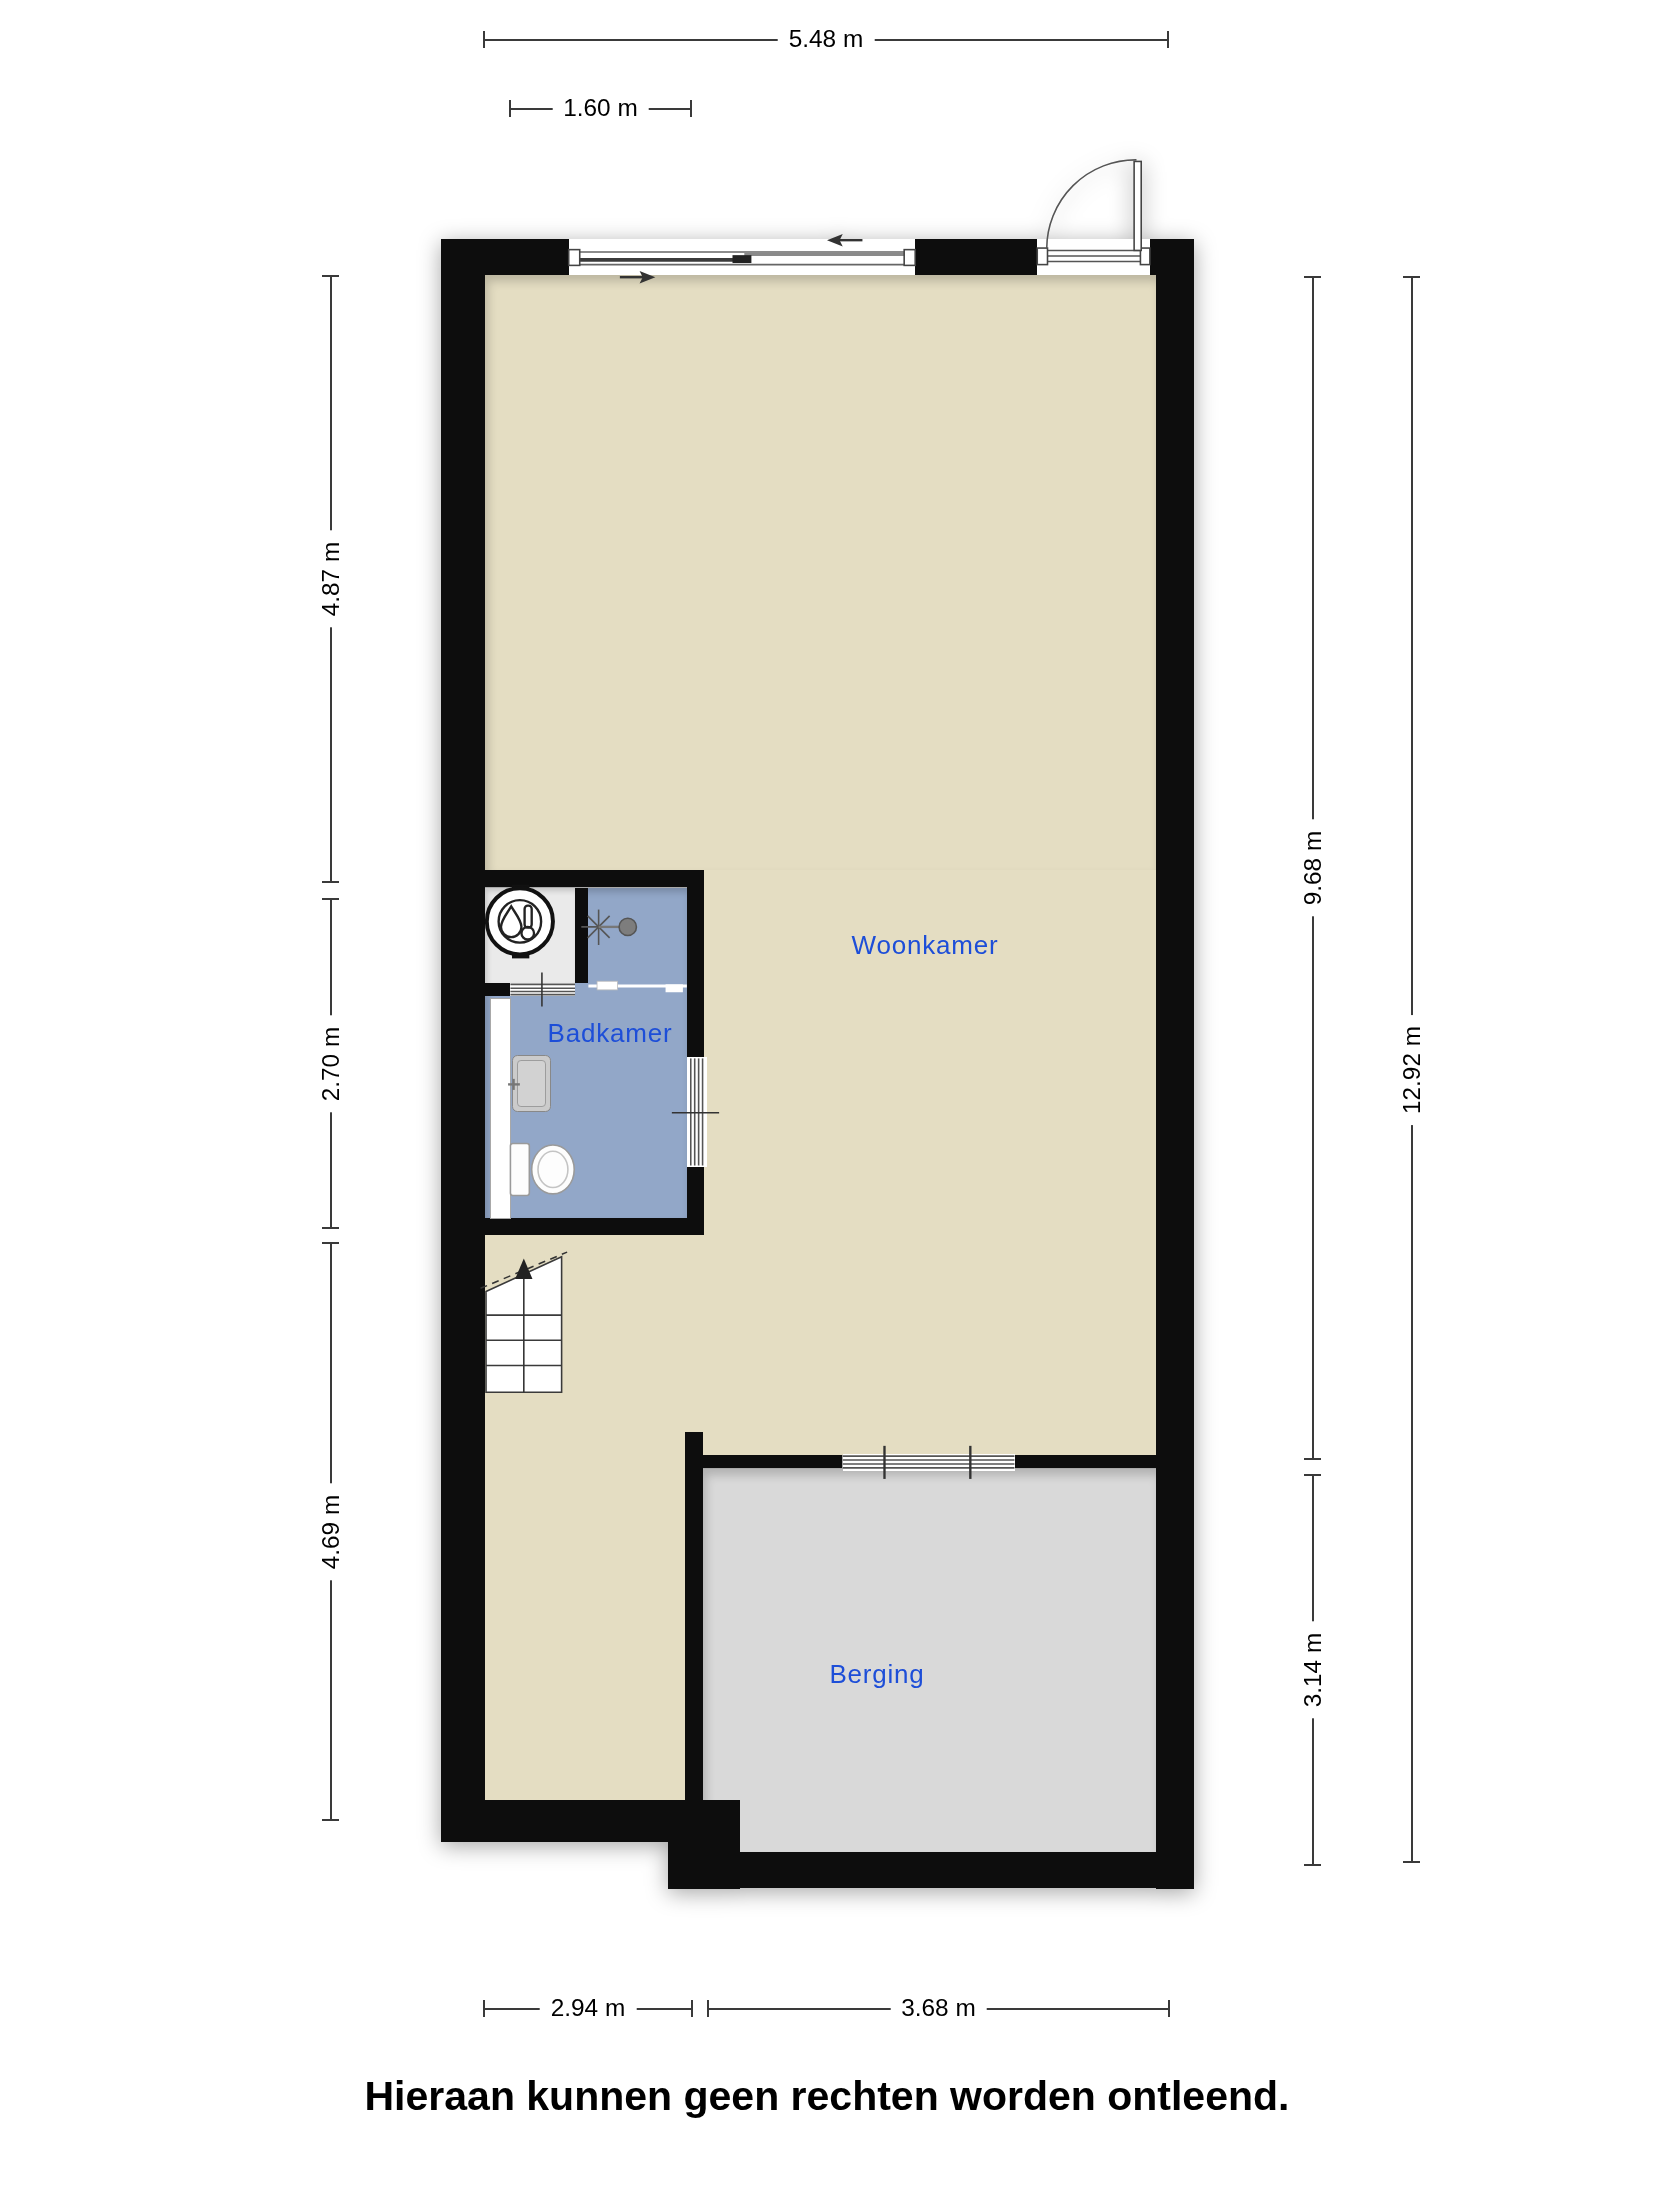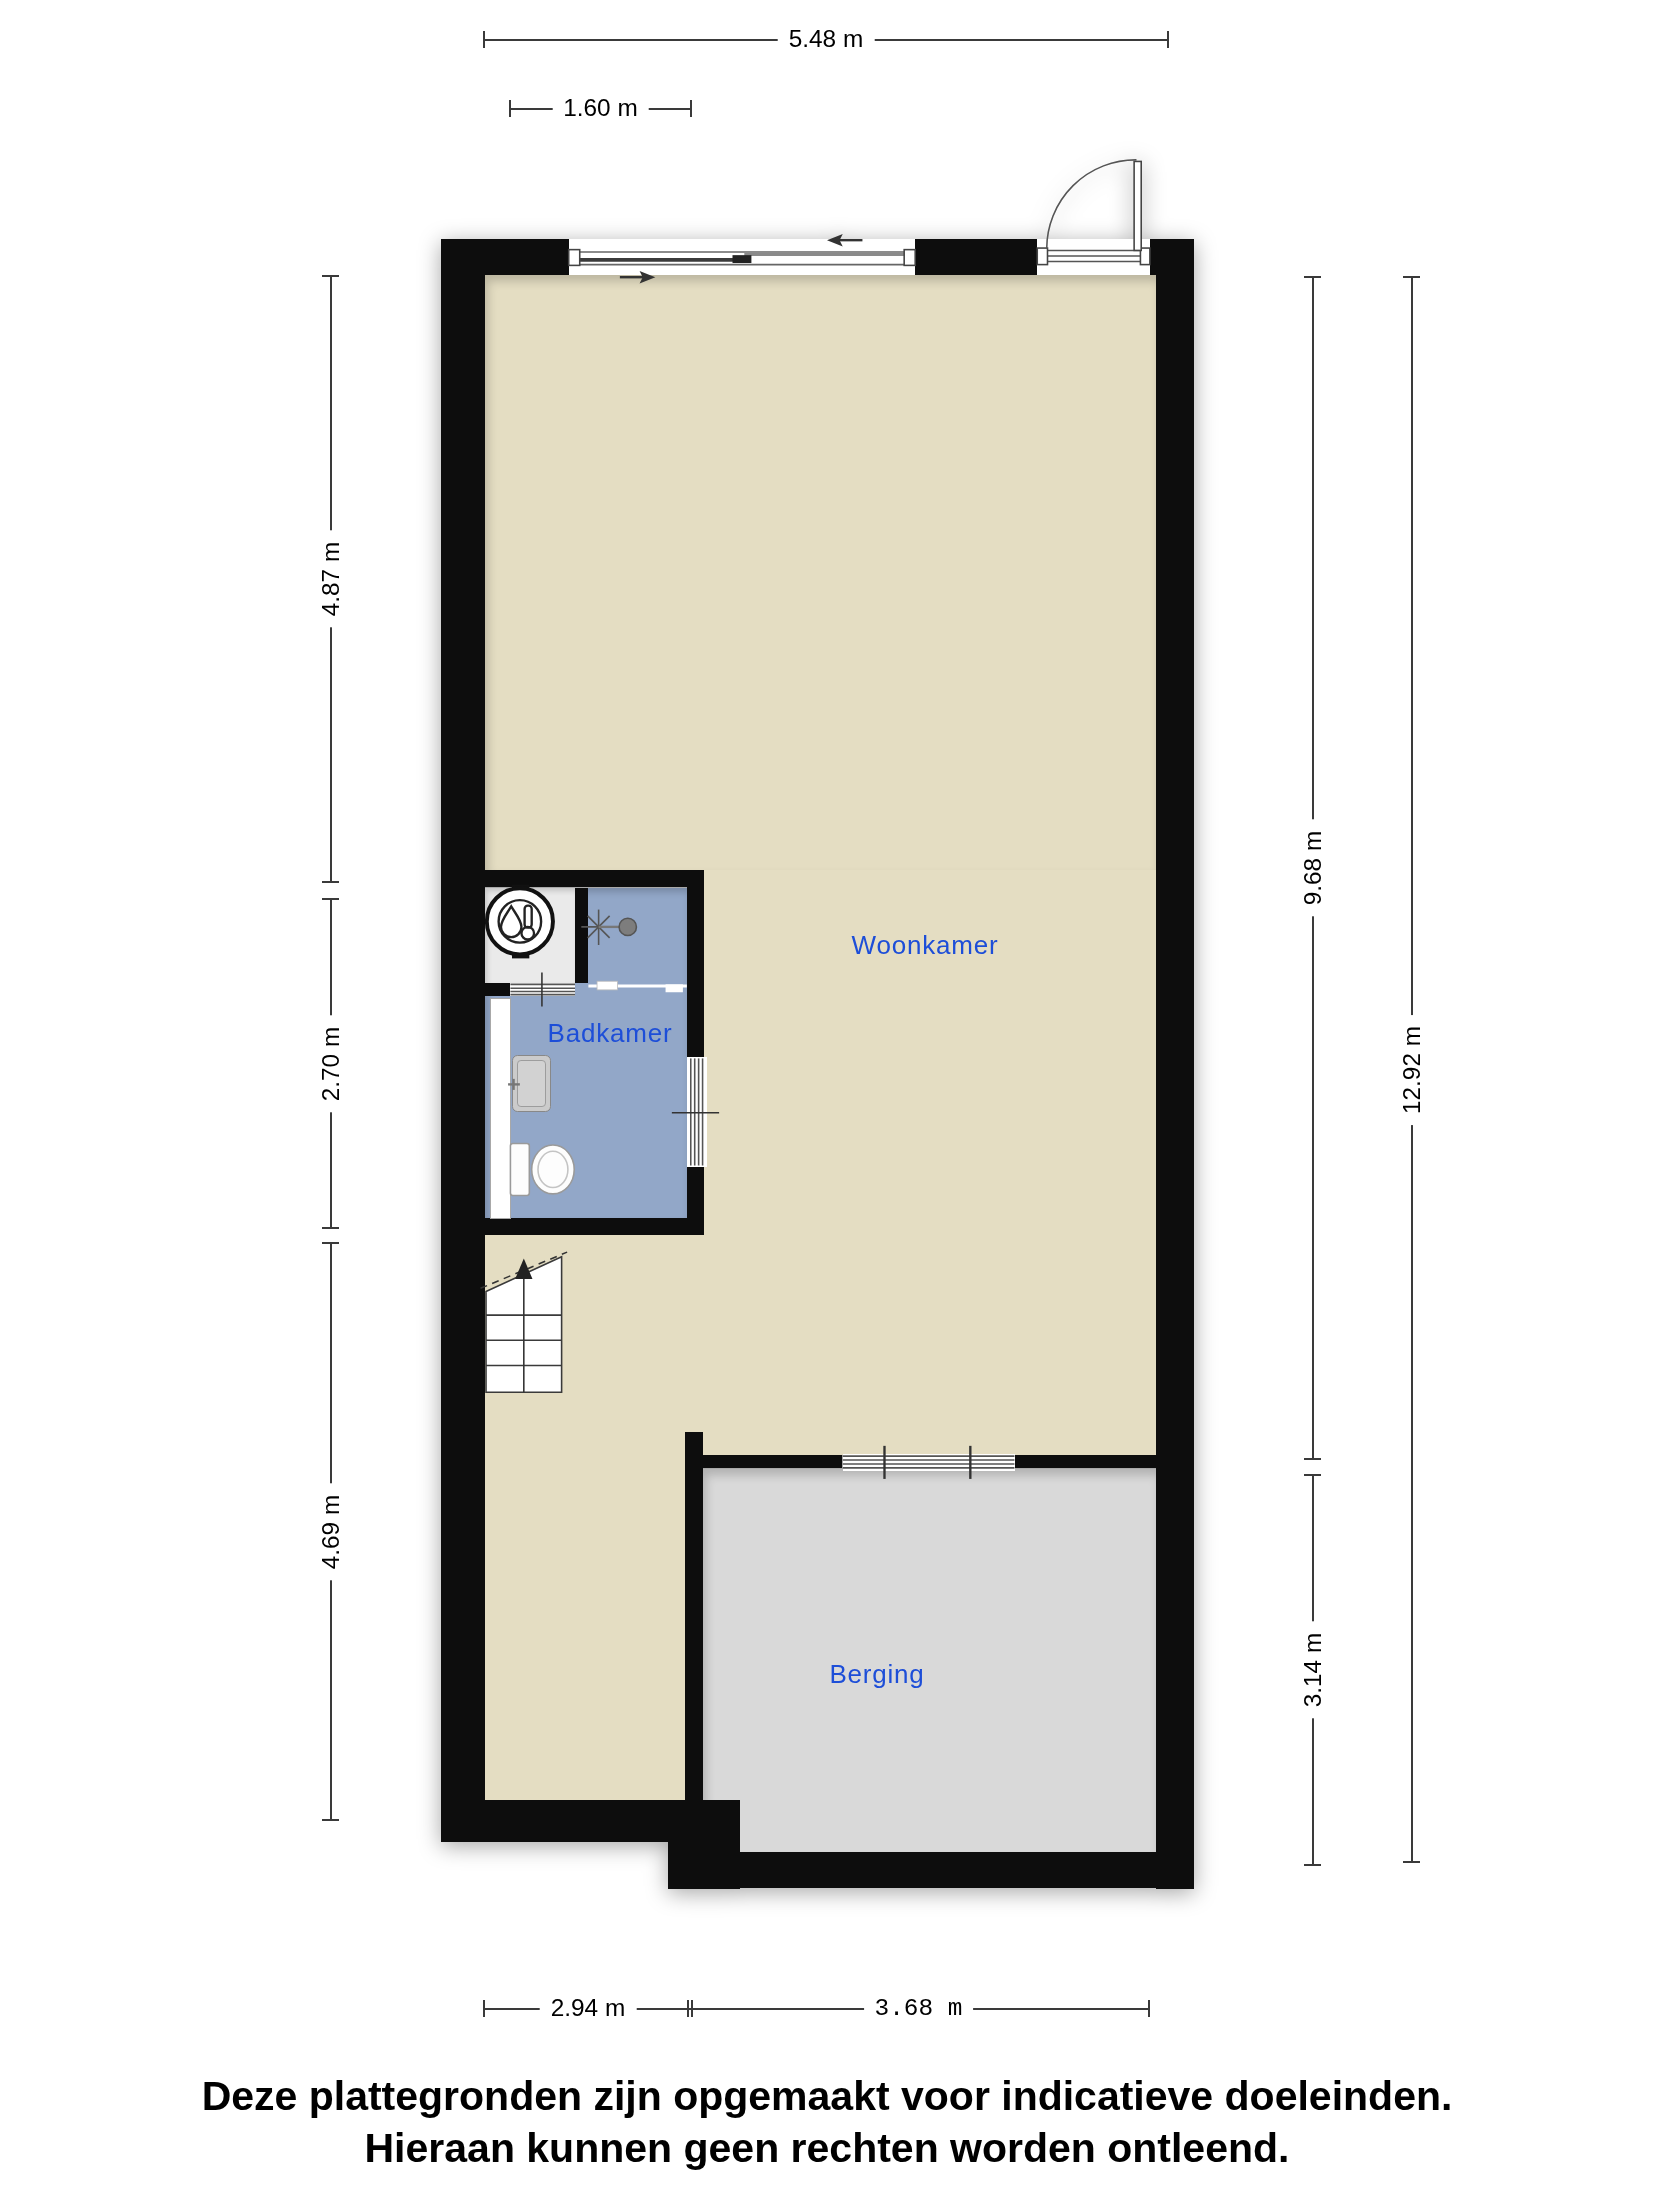--- a/index.html
+++ b/index.html
@@ -223,23 +223,22 @@
     <div class="tick-h" style="bottom:-0.8px;"></div>
   <span class="dim-label rot">12.92 m</span>
 </div>
 
 <div class="dim-line-h" style="left:484px;top:2008px;width:208px;">
   <div class="tick-v" style="left:-0.8px;"></div>
     <div class="tick-v" style="right:-0.8px;"></div>
   <span class="dim-label">2.94 m</span>
 </div>
 
-<div class="dim-line-h" style="left:688px;top:2008px;width:461px;font-family:Liberation Mono, monospace;">
+<div class="dim-line-h" style="left:708px;top:2008px;width:461px;">
   <div class="tick-v" style="left:-0.8px;"></div>
     <div class="tick-v" style="right:-0.8px;"></div>
   <span class="dim-label">3.68 m</span>
 </div>
 
 <div id="disclaimer">
-  <div>Deze plattegronden zijn opgemaakt voor indicatieve doeleinden.</div>
   <div>Hieraan kunnen geen rechten worden ontleend.</div>
 </div>
 
 
 </body></html>

